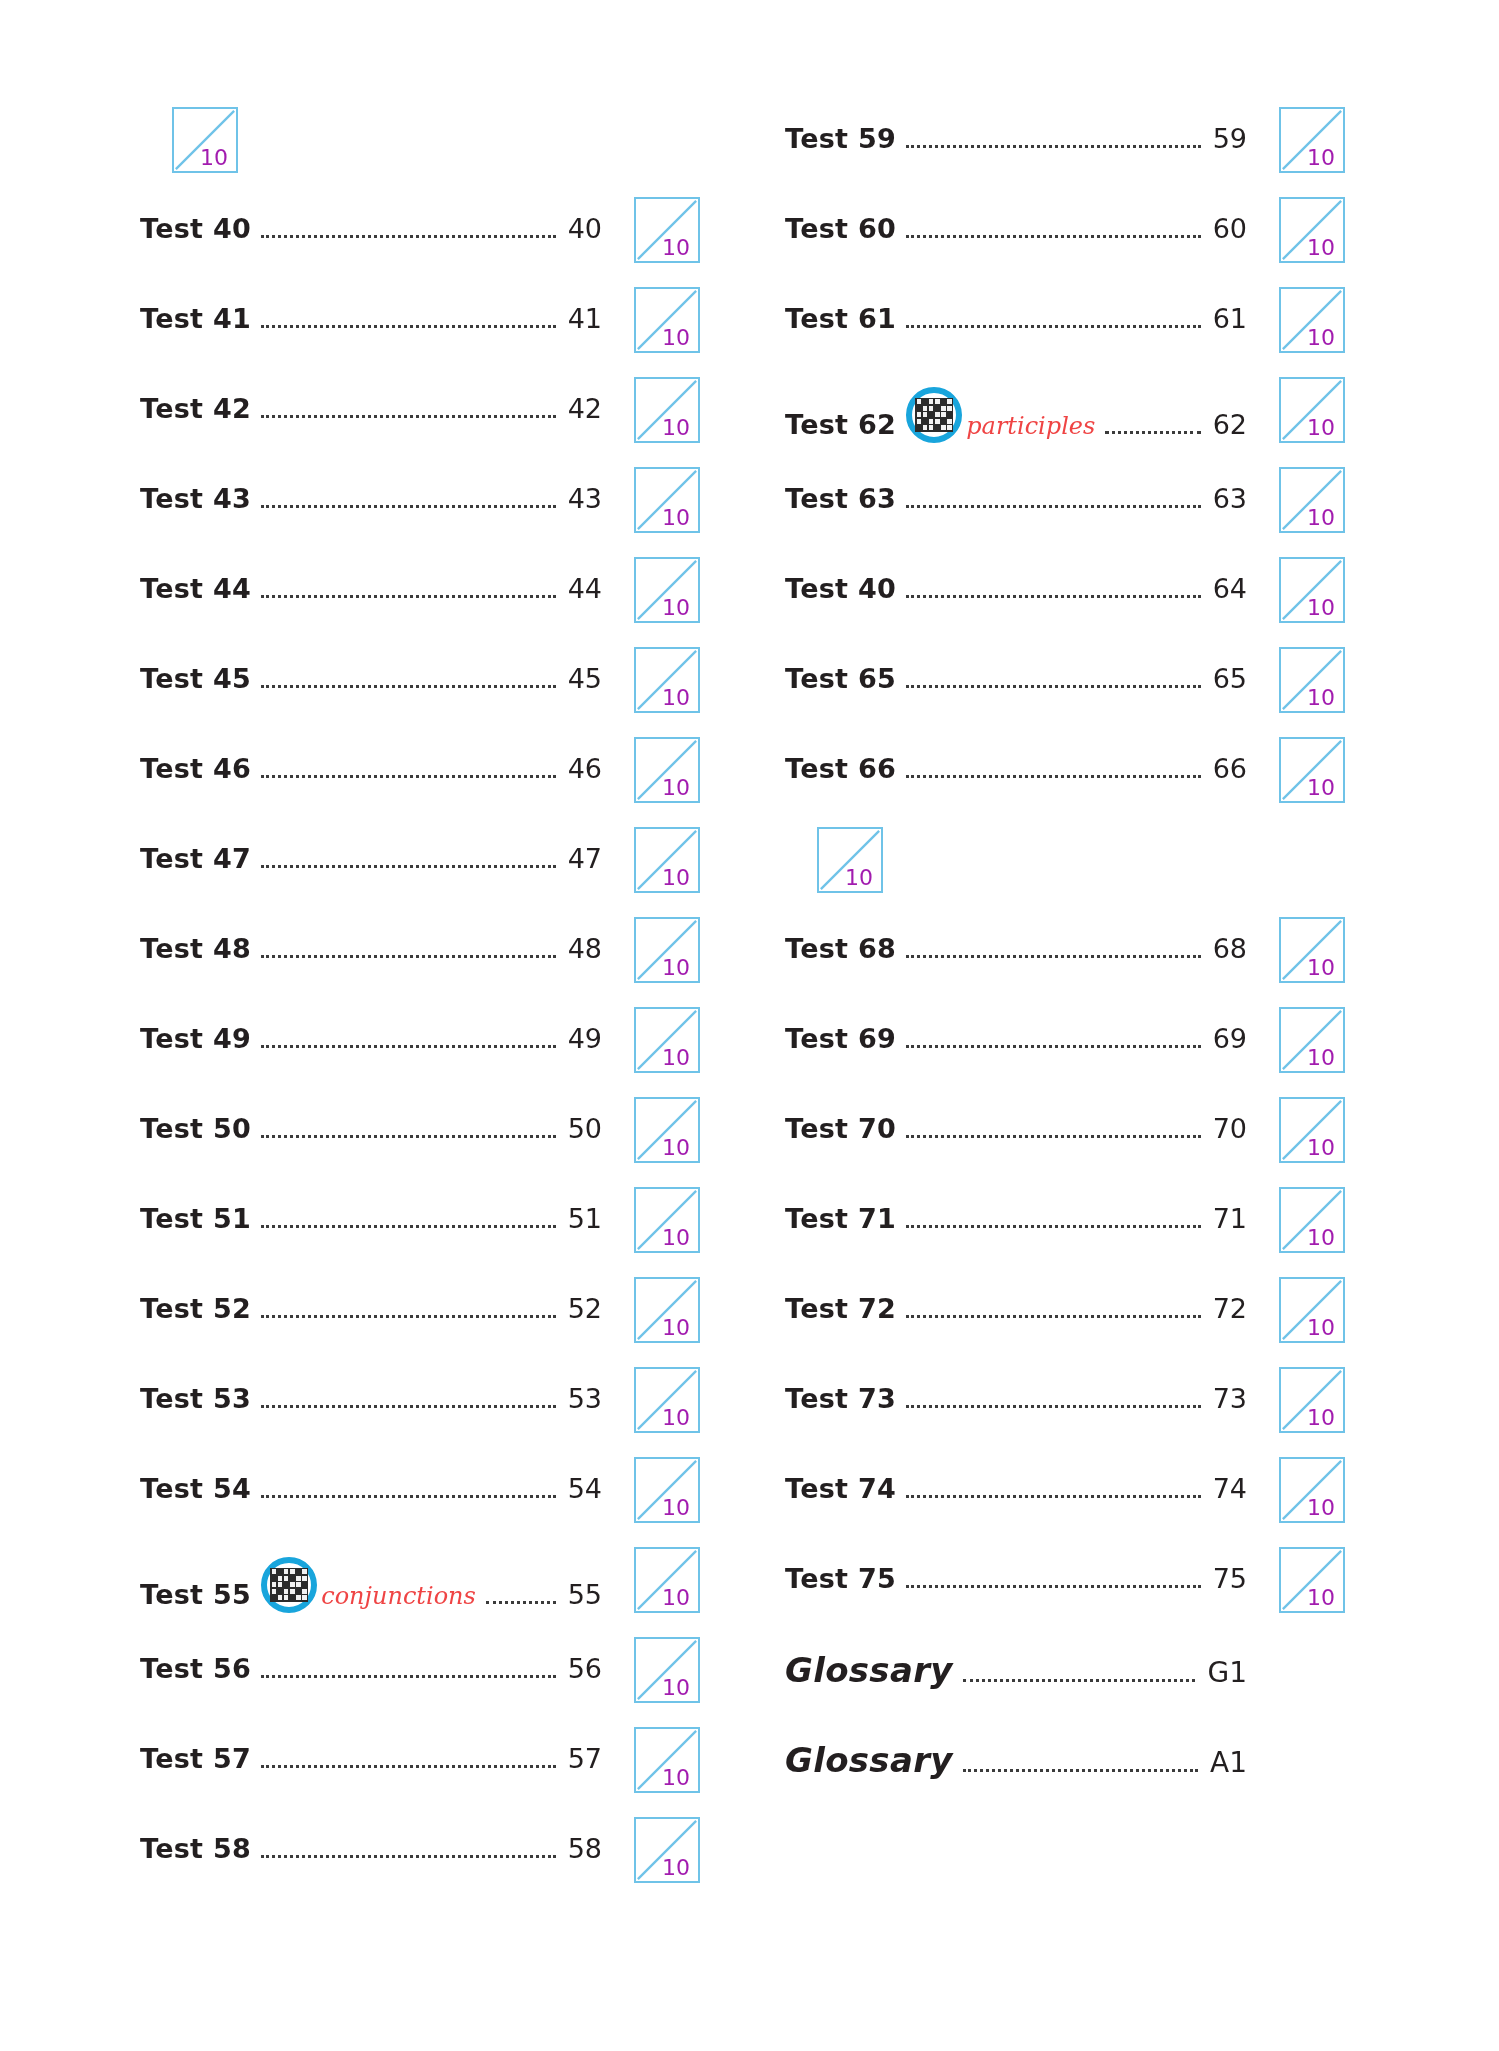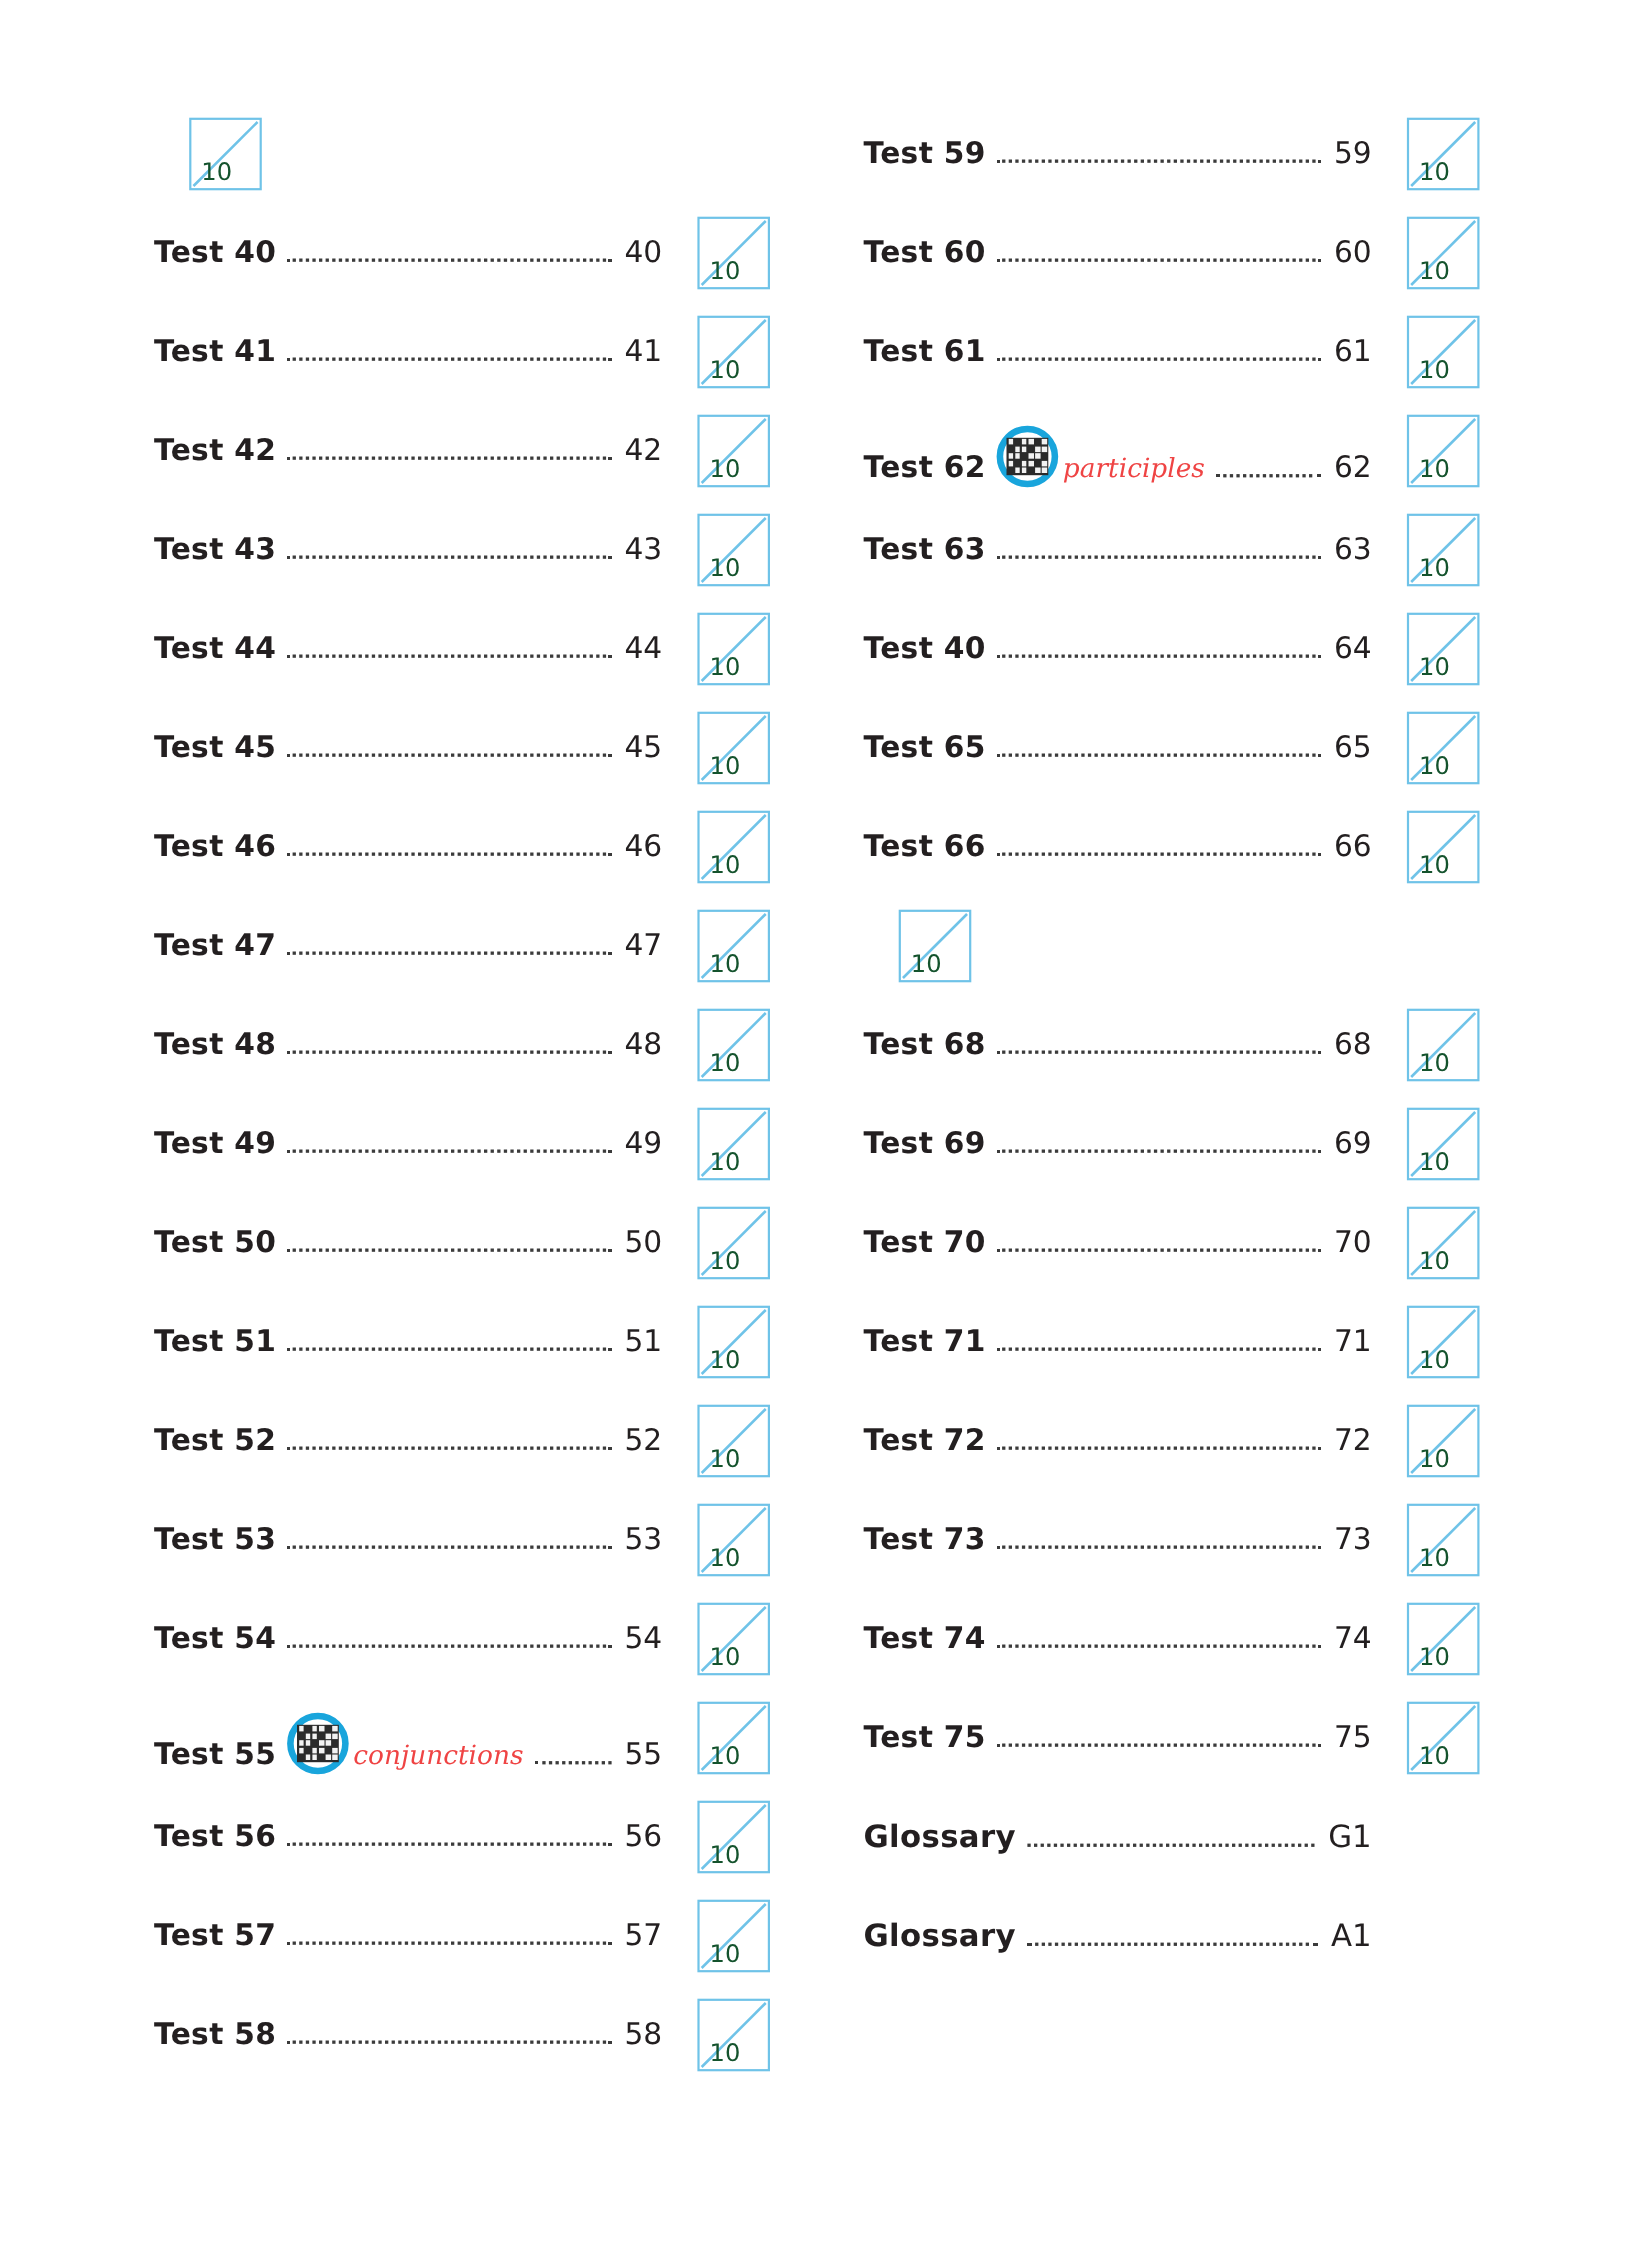--- a/index.html
+++ b/index.html
@@ -74,24 +74,24 @@
     border: 2.5px solid #6fc3e8;
     box-sizing: border-box;
   }
   .score-box .diag {
     position: absolute;
     left: 0; top: 0;
     width: 100%; height: 100%;
   }
   .score-box .ten {
     position: absolute;
-    right: 25px;
+    right: 8px;
     bottom: 2px;
     font-size: 22px;
-    color: #14532d;
+    color: #a21caf;
     line-height: 1;
   }
   .score-spacer {
     width: 66px;
     flex: 0 0 66px;
     margin-left: 32px;
   }
   
   .badge {
     position: relative;
@@ -132,21 +132,21 @@
   .topic {
     font-family: "DejaVu Serif", serif;
     font-style: italic;
     font-size: 24px;
     color: #ef4444;
     white-space: nowrap;
     padding-left: 2px;
   }
   .entry.special .label { padding-right: 0; }
   
-  .entry.plain .label { font-size: 28px; }
+  .entry.plain .label { font-size: 34px; font-style: italic; }
   .entry.plain .page-no { font-size: 28px; }
 </style>
 </head>
 <body>
 
 <div class="page">
   <div class="columns">
     <div class="col" id="col-left">
         <div class="entry">
           <span class="score-box">

